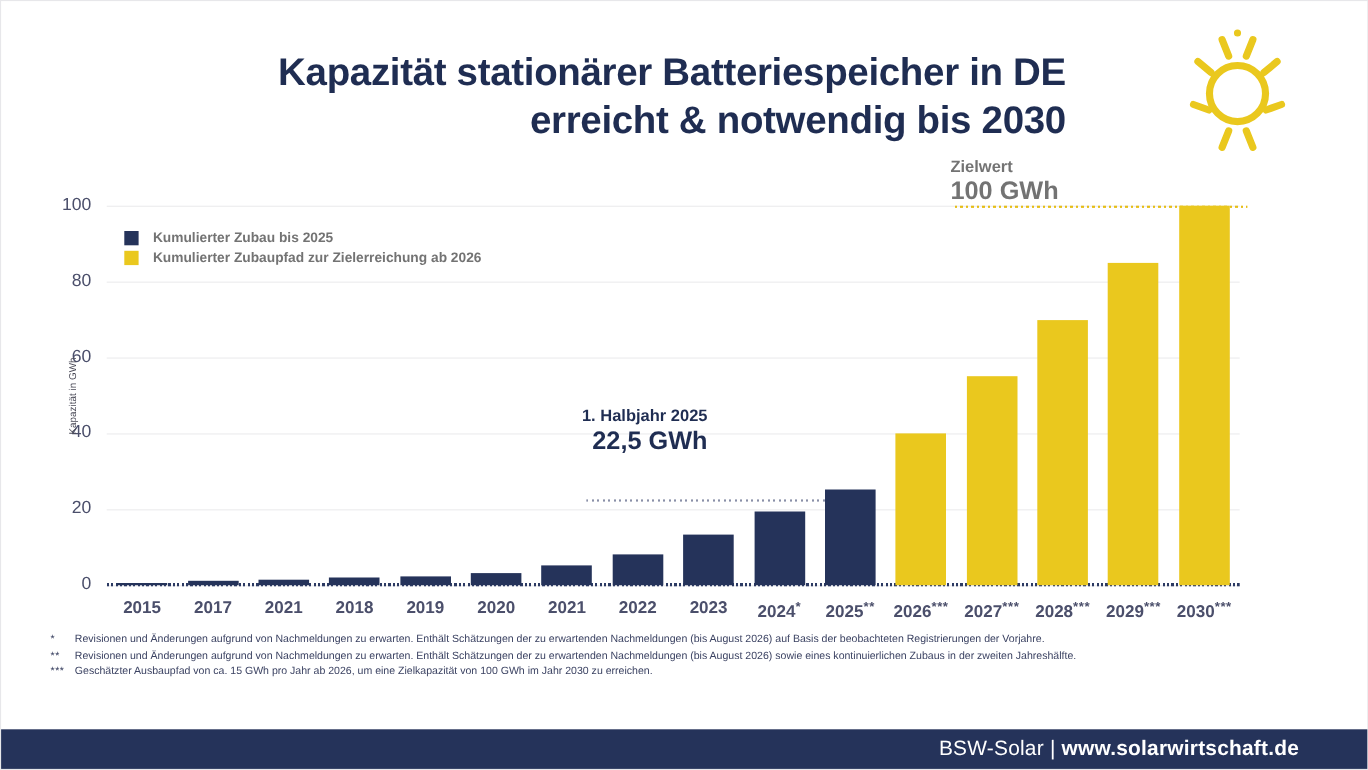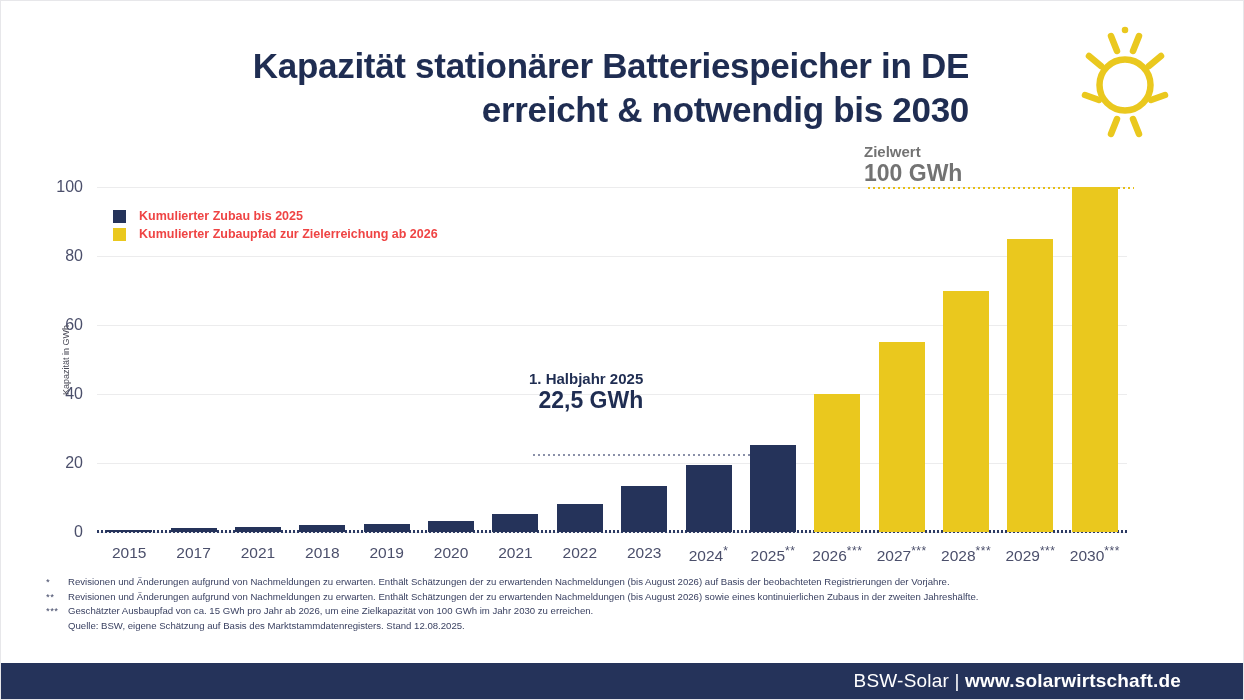--- a/index.html
+++ b/index.html
@@ -111,21 +111,21 @@
   .bar.navy  { background: #25335a; }
   .bar.gold  { background: #eac81e; }
 
   .xtick {
     position: absolute;
     top: 100%;
     margin-top: 12px;
     left: 50%;
     transform: translateX(-50%);
     font-size: 15.5px;
-    font-weight: normal;
+    font-weight: bold;
     color: #4b4f6b;
     white-space: nowrap;
   }
   .xtick sup {
     font-size: 12px;
     letter-spacing: 0.5px;
   }
 
   
   .legend {
@@ -140,21 +140,21 @@
   .legend-swatch {
     width: 13px; height: 13px;
     margin-right: 13px;
     flex: none;
   }
   .legend-swatch.navy { background: #25335a; }
   .legend-swatch.gold { background: #eac81e; }
   .legend-label {
     font-size: 12.5px;
     font-weight: bold;
-    color: #ef4444;
+    color: #737373;
     white-space: nowrap;
   }
 
   
   .annot {
     position: absolute;
     white-space: nowrap;
   }
   .annot .small {
     font-size: 15px;
@@ -388,24 +388,20 @@
       <span>Revisionen und Änderungen aufgrund von Nachmeldungen zu erwarten. Enthält Schätzungen der zu erwartenden Nachmeldungen (bis August 2026) auf Basis der beobachteten Registrierungen der Vorjahre.</span>
     </div>
     <div class="fn-row">
       <span class="fn-mark">**</span>
       <span>Revisionen und Änderungen aufgrund von Nachmeldungen zu erwarten. Enthält Schätzungen der zu erwartenden Nachmeldungen (bis August 2026) sowie eines kontinuierlichen Zubaus in der zweiten Jahreshälfte.</span>
     </div>
     <div class="fn-row">
       <span class="fn-mark">***</span>
       <span>Geschätzter Ausbaupfad von ca. 15 GWh pro Jahr ab 2026, um eine Zielkapazität von 100 GWh im Jahr 2030 zu erreichen.</span>
     </div>
-    <div class="fn-row">
-      <span class="fn-mark"></span>
-      <span>Quelle: BSW, eigene Schätzung auf Basis des Marktstammdatenregisters. Stand 12.08.2025.</span>
-    </div>
   </div>
 
   <div class="footer">
     <div class="footer-text">
       <span>BSW-Solar</span><span> | </span><b>www.solarwirtschaft.de</b>
     </div>
   </div>
 
 </div>
 

